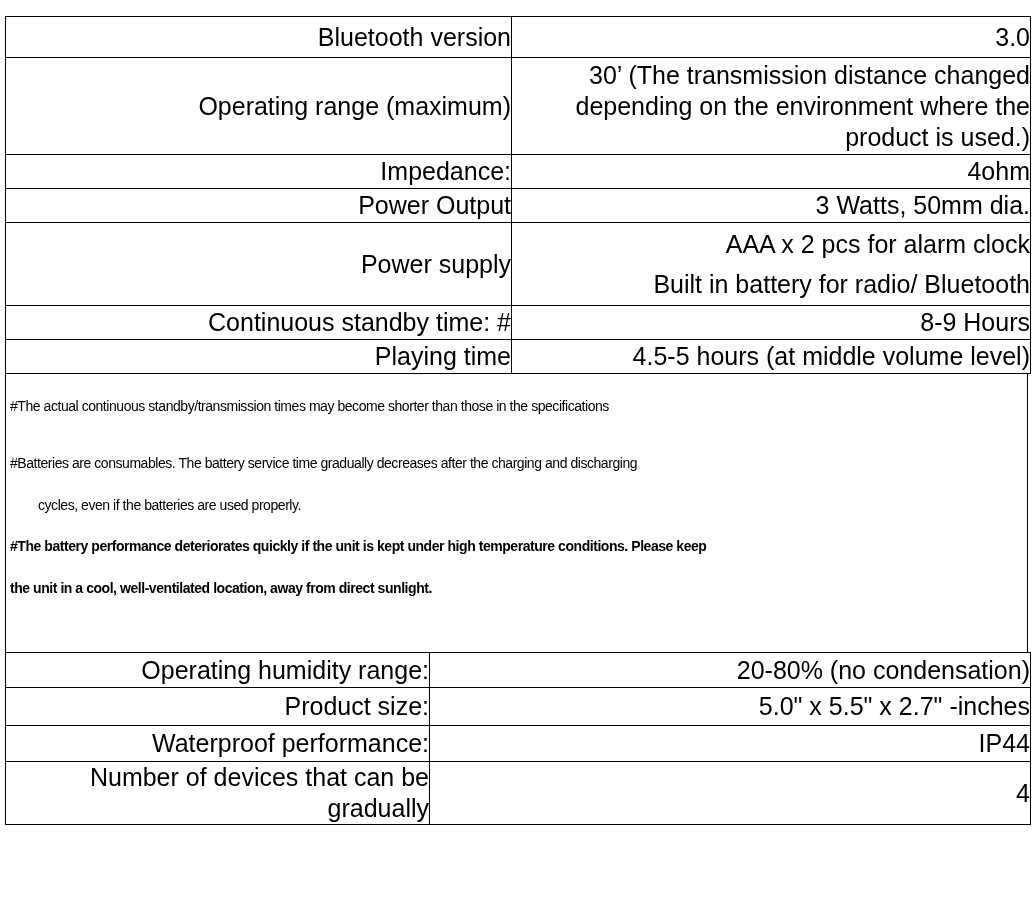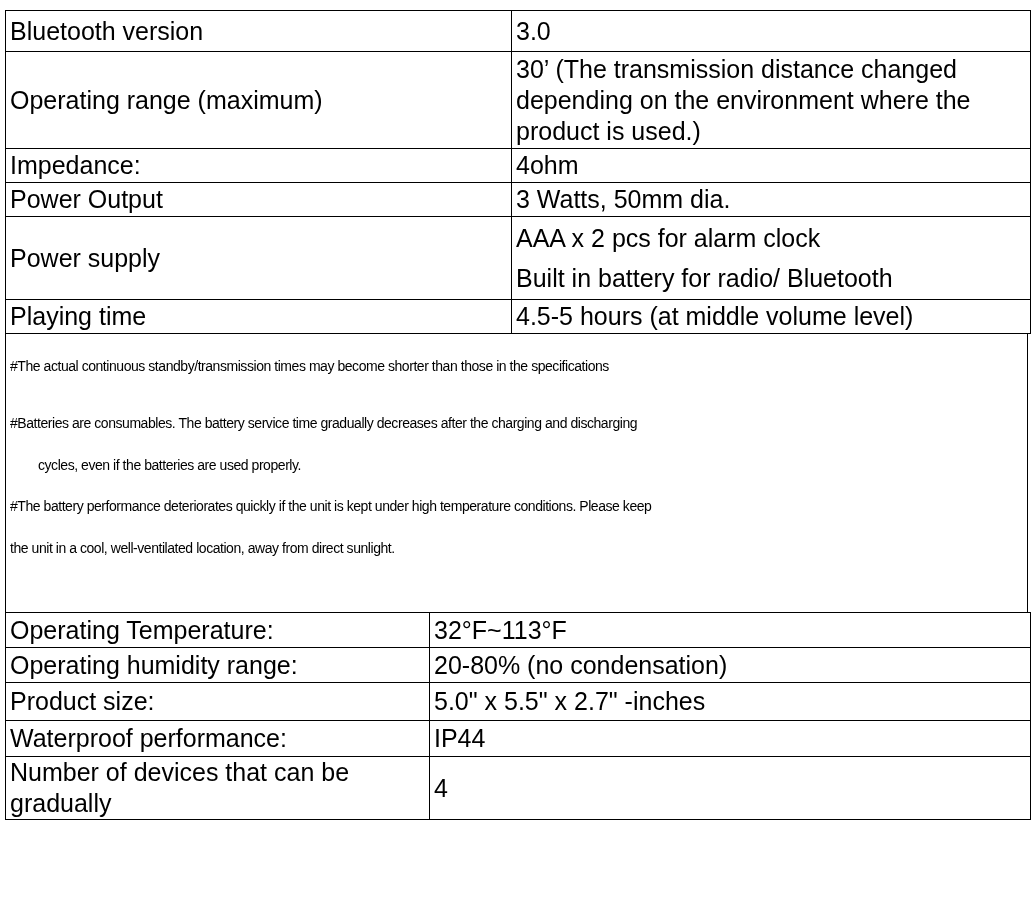--- a/index.html
+++ b/index.html
@@ -1,18 +1,18 @@
 <!DOCTYPE html>
 <html><head>
 <meta charset="utf-8">
 <style>
   html, body { margin: 0; padding: 0; background: #ffffff; }
   body { width: 1035px; height: 905px; position: relative; overflow: hidden;
          font-family: "Liberation Sans", sans-serif; color: #000; }
-  .sheet { position: absolute; left: 5px; top: 10px; width: 1025px; }
+  .sheet { position: absolute; left: 5px; top: 16px; width: 1025px; text-align: right; }
   table.spec { border-collapse: collapse; width: 1026px; table-layout: fixed; }
   table.spec td { border: 1.5px solid #000; padding: 0 0 0 4px; font-size: 25px;
                   line-height: 31px; vertical-align: middle; }
   table.top td.k { width: 501px; }
   table.bottom td.k { width: 419px; }
   .row-bt td { height: 40px; }
   .row-range td { height: 96px; }
   .row-std td { height: 33px; }
   .row-supply td { height: 82px; }
   .supply-line { display: block; line-height: 40px; }
@@ -47,40 +47,40 @@
       <td>3 Watts, 50mm dia.</td>
     </tr>
     <tr class="row-supply">
       <td class="k">Power supply</td>
       <td>
         <span class="supply-line">AAA x 2 pcs for alarm clock</span>
         <span class="supply-line">Built in battery for radio/ Bluetooth</span>
       </td>
     </tr>
     <tr class="row-std">
+      <td class="k">Continuous standby time: #</td>
+      <td>8-9 Hours</td>
+    </tr>
+    <tr class="row-std">
       <td class="k">Playing time</td>
       <td>4.5-5 hours (at middle volume level)</td>
     </tr>
   </tbody>
     </table>
 
   <div class="notes">
     <div class="note" style="top:24px;">#The actual continuous standby/transmission times may become shorter than those in the specifications</div>
     <div class="note" style="top:81px;">#Batteries are consumables. The battery service time gradually decreases after the charging and discharging</div>
     <div class="note" style="top:123px;margin-left:28px;">cycles, even if the batteries are used properly.</div>
-    <div class="note" style="top:164px;">#The battery performance deteriorates quickly if the unit is kept under high temperature conditions. Please keep</div>
-    <div class="note" style="top:206px;">the unit in a cool, well-ventilated location, away from direct sunlight.</div>
+    <div class="note" style="top:164px;font-weight:bold;">#The battery performance deteriorates quickly if the unit is kept under high temperature conditions. Please keep</div>
+    <div class="note" style="top:206px;font-weight:bold;">the unit in a cool, well-ventilated location, away from direct sunlight.</div>
   </div>
 
   <table class="spec bottom">
     <tbody>
-        <tr class="row-b">
-      <td class="k">Operating Temperature:</td>
-      <td>32°F~113°F</td>
-    </tr>
     <tr class="row-b">
       <td class="k">Operating humidity range:</td>
       <td>20-80% (no condensation)</td>
     </tr>
     <tr class="row-b" style="height:38px;">
       <td class="k">Product size:</td>
       <td>5.0" x 5.5" x 2.7" -inches</td>
     </tr>
     <tr class="row-b" style="height:36px;margin-left:28px;">
       <td class="k">Waterproof performance:</td>

